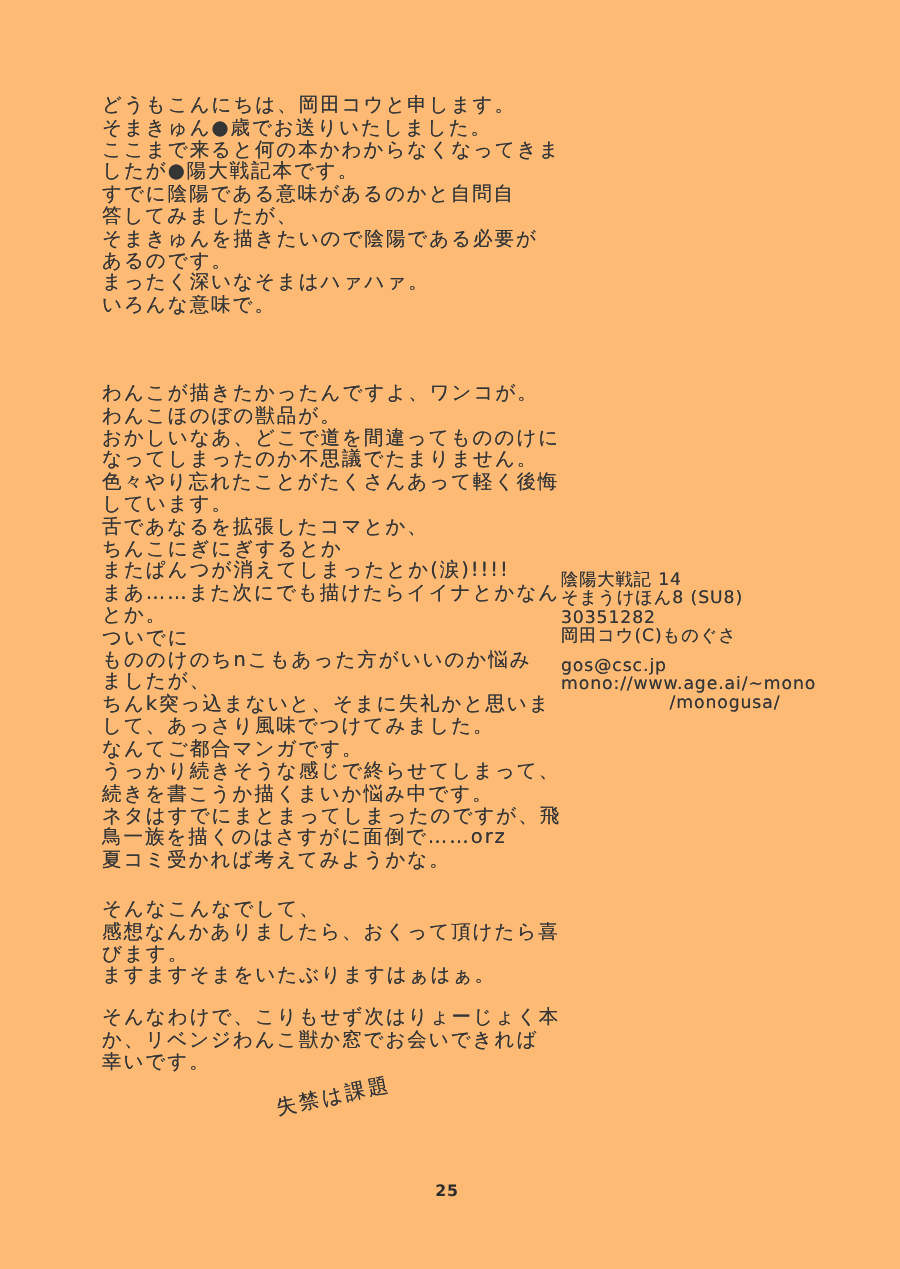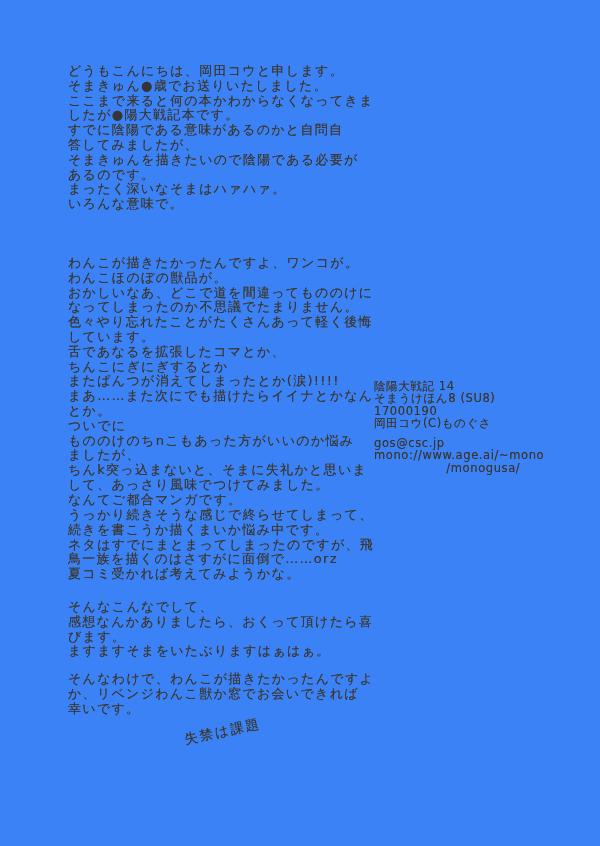--- a/index.html
+++ b/index.html
@@ -4,21 +4,21 @@
 <style>
   html, body {
     margin: 0;
     padding: 0;
     background: #ffffff;
   }
   .page {
     position: relative;
     width: 600px;
     height: 846px;
-    background: #3b82f6;
+    background: #fdba74;
     overflow: hidden;
     font-family: "DejaVu Sans", sans-serif;
   }
   .handtext {
     position: absolute;
     white-space: pre;
     color: #353535;
     font-size: 13px;
     line-height: 14.8px;
     letter-spacing: 1.3px;
@@ -89,29 +89,30 @@
 感想なんかありましたら、おくって頂けたら喜
 びます。
 ますますそまをいたぶりますはぁはぁ。</div>
 
   <div class="handtext main" style="top:508px;">うっかり続きそうな感じで終らせてしまって、
 続きを書こうか描くまいか悩み中です。
 ネタはすでにまとまってしまったのですが、飛
 鳥一族を描くのはさすがに面倒で……orz
 夏コミ受かれば考えてみようかな。</div>
 
-  <div class="handtext main" style="top:672px;">そんなわけで、わんこが描きたかったんですよ
+  <div class="handtext main" style="top:672px;">そんなわけで、こりもせず次はりょーじょく本
 か、リベンジわんこ獣か窓でお会いできれば
 幸いです。</div>
 
   <div class="handtext note">失禁は課題</div>
 
   <div class="handtext colophon" style="top:380px;">陰陽大戦記 14
 そまうけほん8 (SU8)
-17000190
+30351282
 岡田コウ(C)ものぐさ</div>
 
   <div class="handtext colophon" style="top:437px;">gos@csc.jp
 mono://www.age.ai/~mono
                  /monogusa/</div>
 
+  <div class="pagenum">25</div>
 
 </div>
 
 </body></html>

